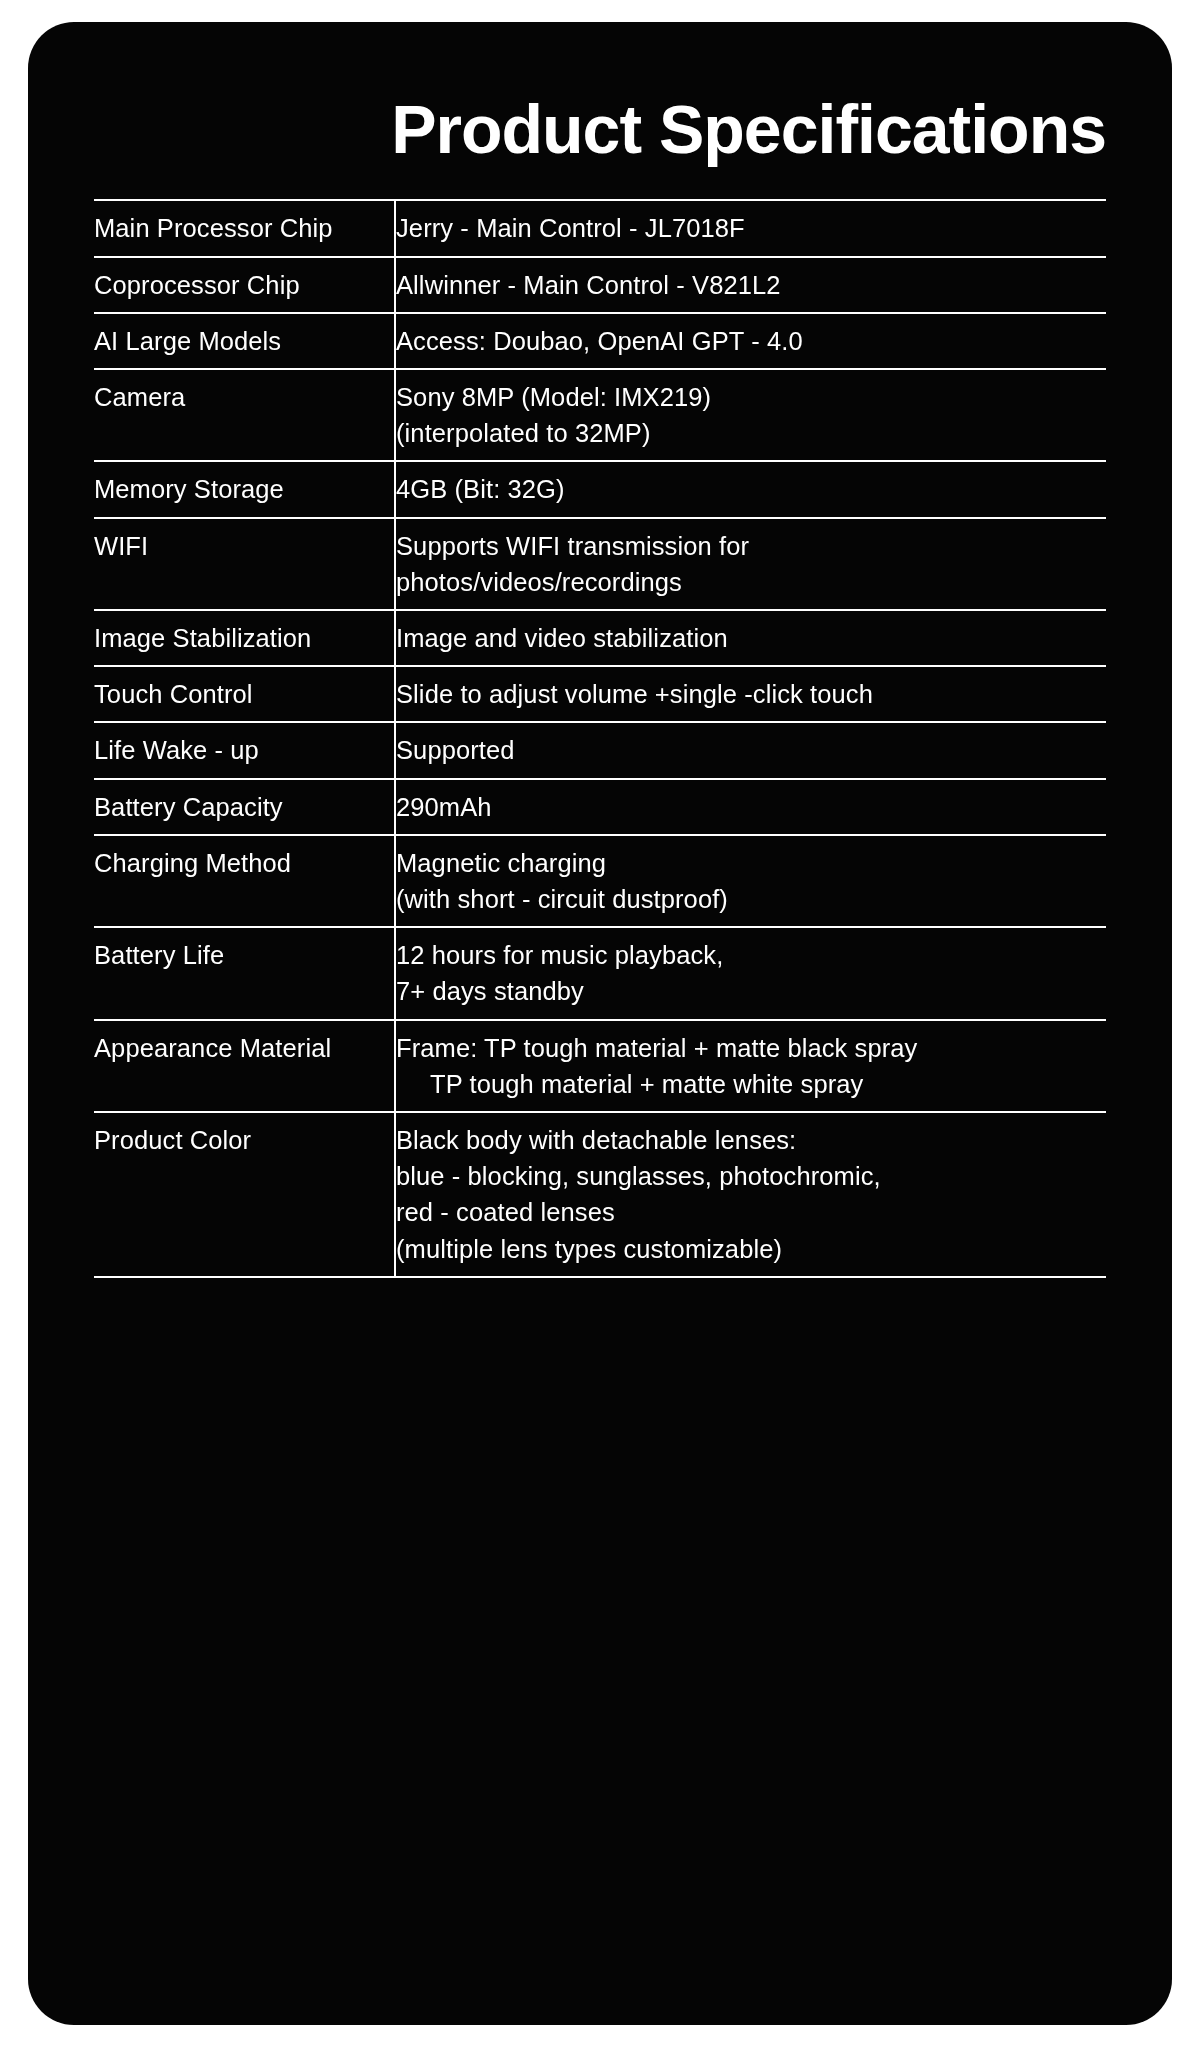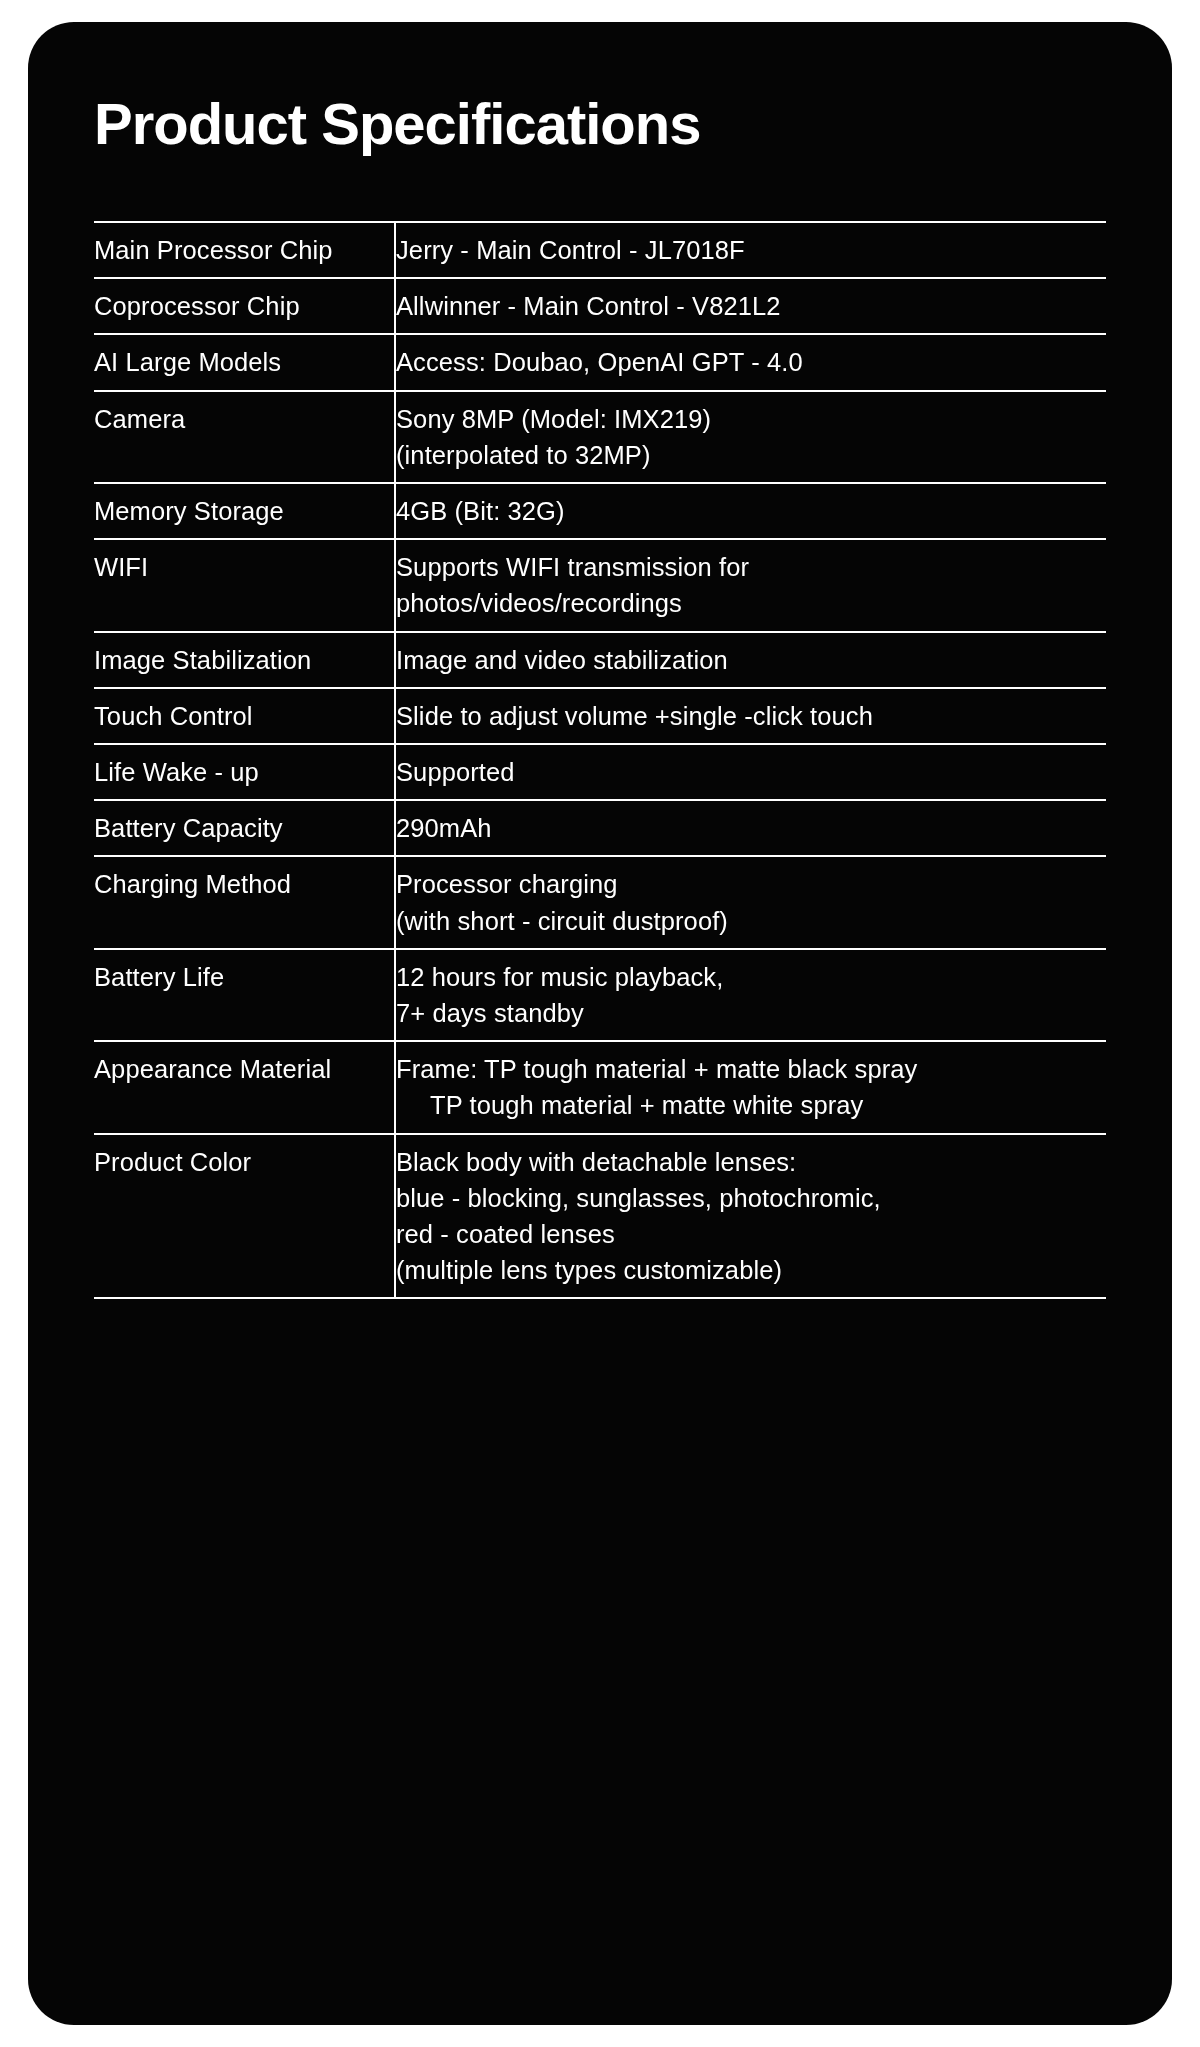--- a/index.html
+++ b/index.html
@@ -26,33 +26,32 @@
     height: 100%;
     background: #050505;
     border-radius: 46px;
     box-sizing: border-box;
     padding: 62px 66px 40px 66px;
     display: flex;
     flex-direction: column;
   }
   .title {
     color: #ffffff;
-    font-size: 58px;
+    font-size: 68px;
     font-weight: bold;
     letter-spacing: -1px;
-    text-align: left;
+    text-align: right;
     line-height: 1.05;
     margin: 10px 0 34px 0;
     white-space: nowrap;
   }
   table.spec {
     width: 100%;
     border-collapse: collapse;
     table-layout: fixed;
-    margin-top: 32px;
   }
   table.spec tr {
     vertical-align: top;
   }
   table.spec td {
     color: #ffffff;
     font-size: 25.5px;
     line-height: 1.42;
     padding: 9px 0 9px 0;
     border-top: 2.5px solid #ffffff;
@@ -144,21 +143,21 @@
           </tr>
           <tr>
             <td class="label">Battery Capacity</td>
             <td class="value">
               <span class="vline">290mAh</span>
             </td>
           </tr>
           <tr>
             <td class="label">Charging Method</td>
             <td class="value">
-              <span class="vline">Processor charging</span>
+              <span class="vline">Magnetic charging</span>
               <span class="vline">(with short - circuit dustproof)</span>
             </td>
           </tr>
           <tr>
             <td class="label">Battery Life</td>
             <td class="value">
               <span class="vline">12 hours for music playback,</span>
               <span class="vline">7+ days standby</span>
             </td>
           </tr>

